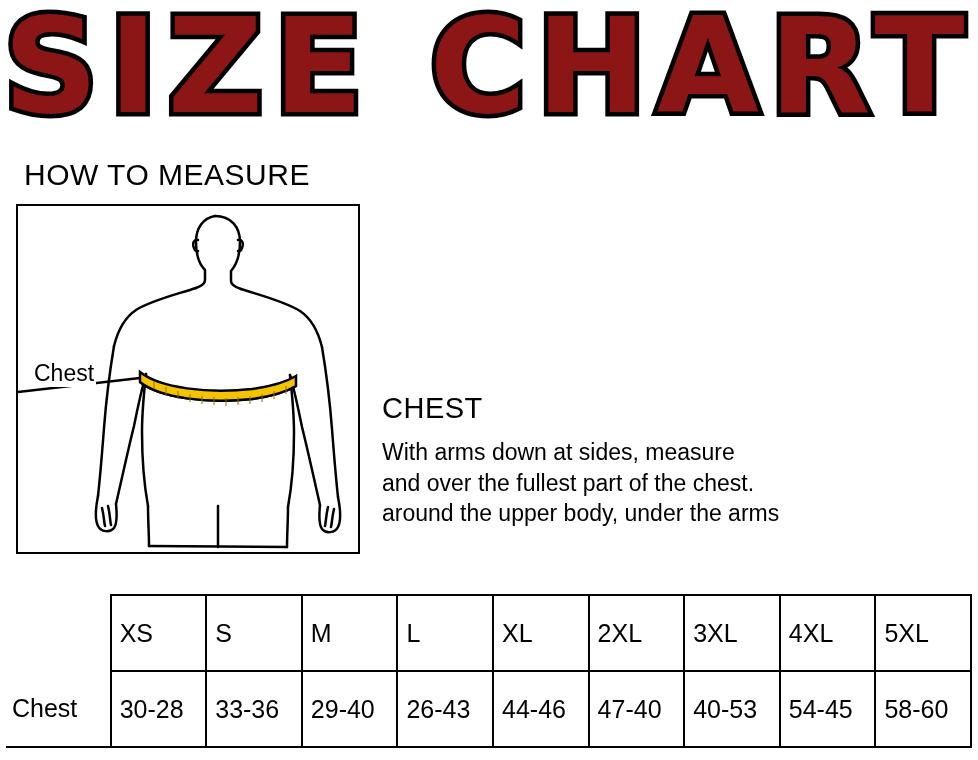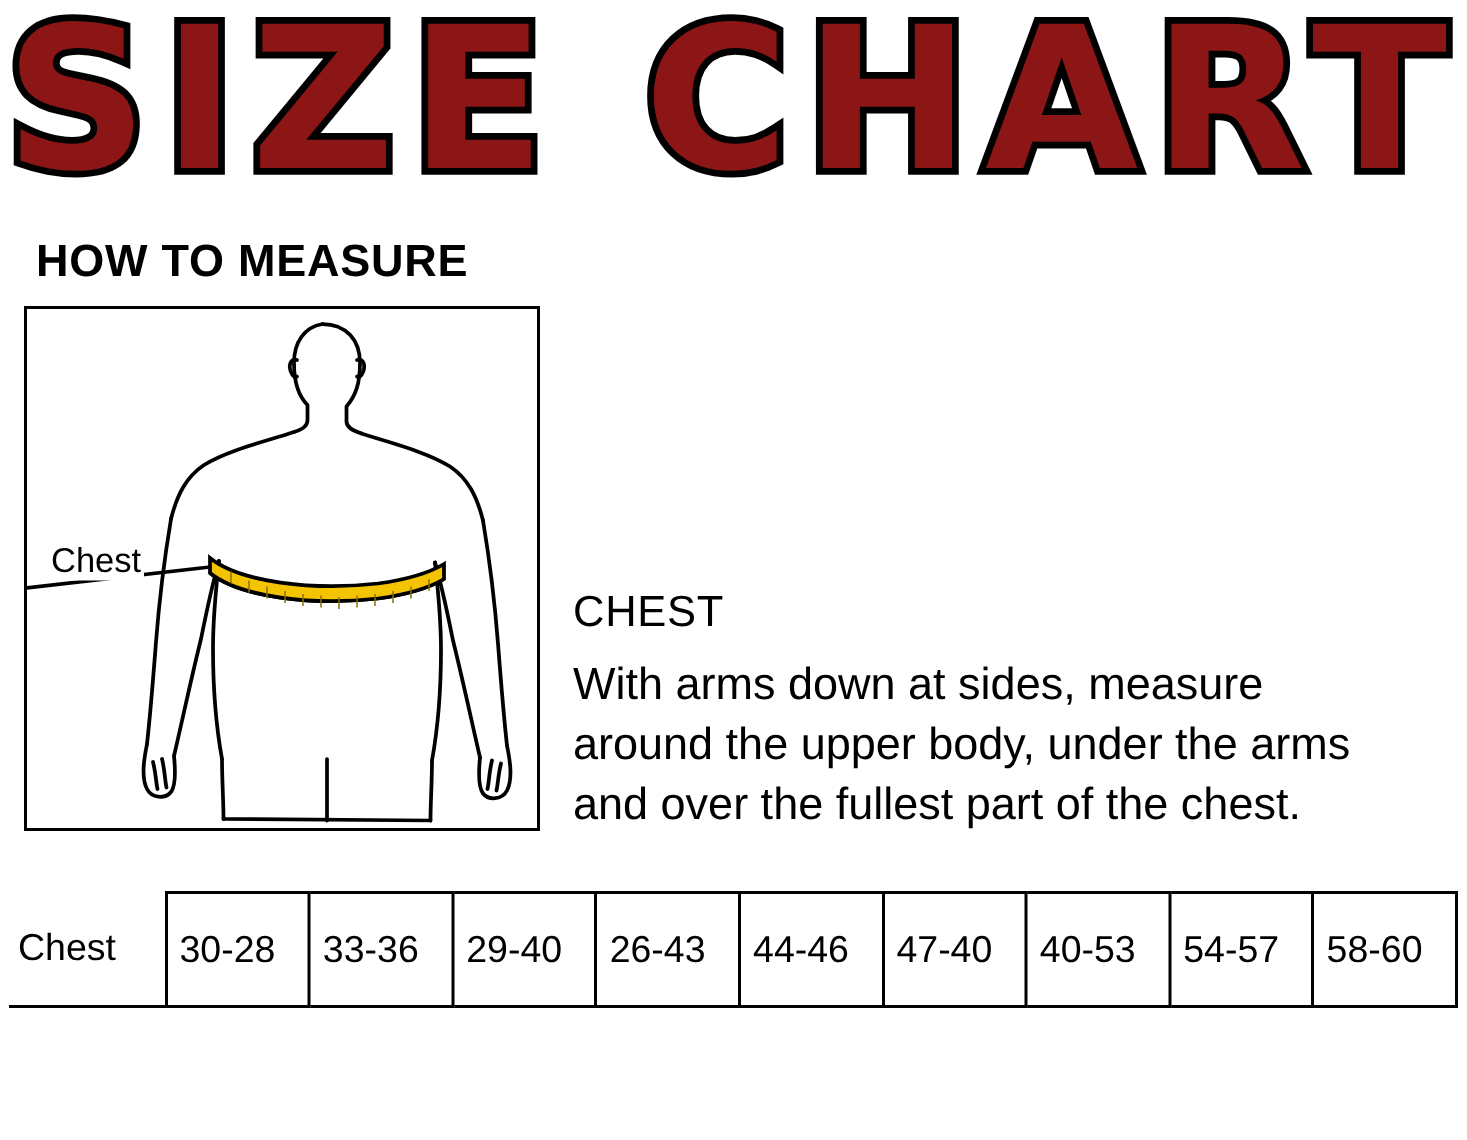--- a/index.html
+++ b/index.html
@@ -26,21 +26,21 @@
     text-decoration: underline;
   }
   .title-svg { display: block; }
 
   
   .how-to {
     position: absolute;
     left: 24px;
     top: 158px;
     font-size: 30px;
-    font-weight: bold;
+    font-weight: normal;
     letter-spacing: 0.5px;
     font-family: "Liberation Sans", sans-serif;
   }
 
   
   .figure-box {
     position: absolute;
     left: 16px;
     top: 204px;
     width: 344px;
@@ -67,21 +67,21 @@
     left: 382px;
     top: 392px;
     width: 580px;
   }
   .desc-title {
     font-size: 29px;
     letter-spacing: 0.5px;
     margin-bottom: 12px;
   }
   .desc-body {
-    font-size: 30px;
+    font-size: 23px;
     line-height: 1.33;
   }
   .desc-body div { white-space: nowrap; }
 
   
   .table-wrap {
     position: absolute;
     left: 6px;
     top: 594px;
     width: 966px;
@@ -180,47 +180,59 @@
 
     <path d="M0 186 L122 172" fill="none" stroke="#000000" stroke-width="2.5"></path>
   </svg>
 </div>
 <div class="chest-label-left">Chest</div>
 
 <div class="desc">
   <div class="desc-title">CHEST</div>
   <div class="desc-body">
     <div>With arms down at sides, measure</div>
+    <div>and over the fullest part of the chest.</div>
     <div>around the upper body, under the arms</div>
-    <div>and over the fullest part of the chest.</div>
   </div>
 </div>
 
 <div class="table-wrap">
   <table class="size-table">
     <colgroup>
       <col class="c-label">
       <col class="c-size">
         <col class="c-size">
         <col class="c-size">
         <col class="c-size">
       <col class="c-size">
         <col class="c-size">
         <col class="c-size">
         <col class="c-size">
       <col class="c-size">
     </colgroup>
     <tbody>
+      <tr>
+        <td class="corner"></td>
+        <td>XS</td>
+        <td>S</td>
+        <td>M</td>
+        <td>L</td>
+        <td>XL</td>
+        <td>2XL</td>
+        <td>3XL</td>
+        <td>4XL</td>
+        <td>5XL</td>
+      </tr>
       <tr>
         <td class="rowhead">Chest</td>
         <td>30-28</td>
         <td>33-36</td>
         <td>29-40</td>
         <td>26-43</td>
         <td>44-46</td>
         <td>47-40</td>
         <td>40-53</td>
-        <td>54-57</td>
+        <td>54-45</td>
         <td>58-60</td>
       </tr>
     </tbody>
   </table>
 </div>
 
 </body></html>

